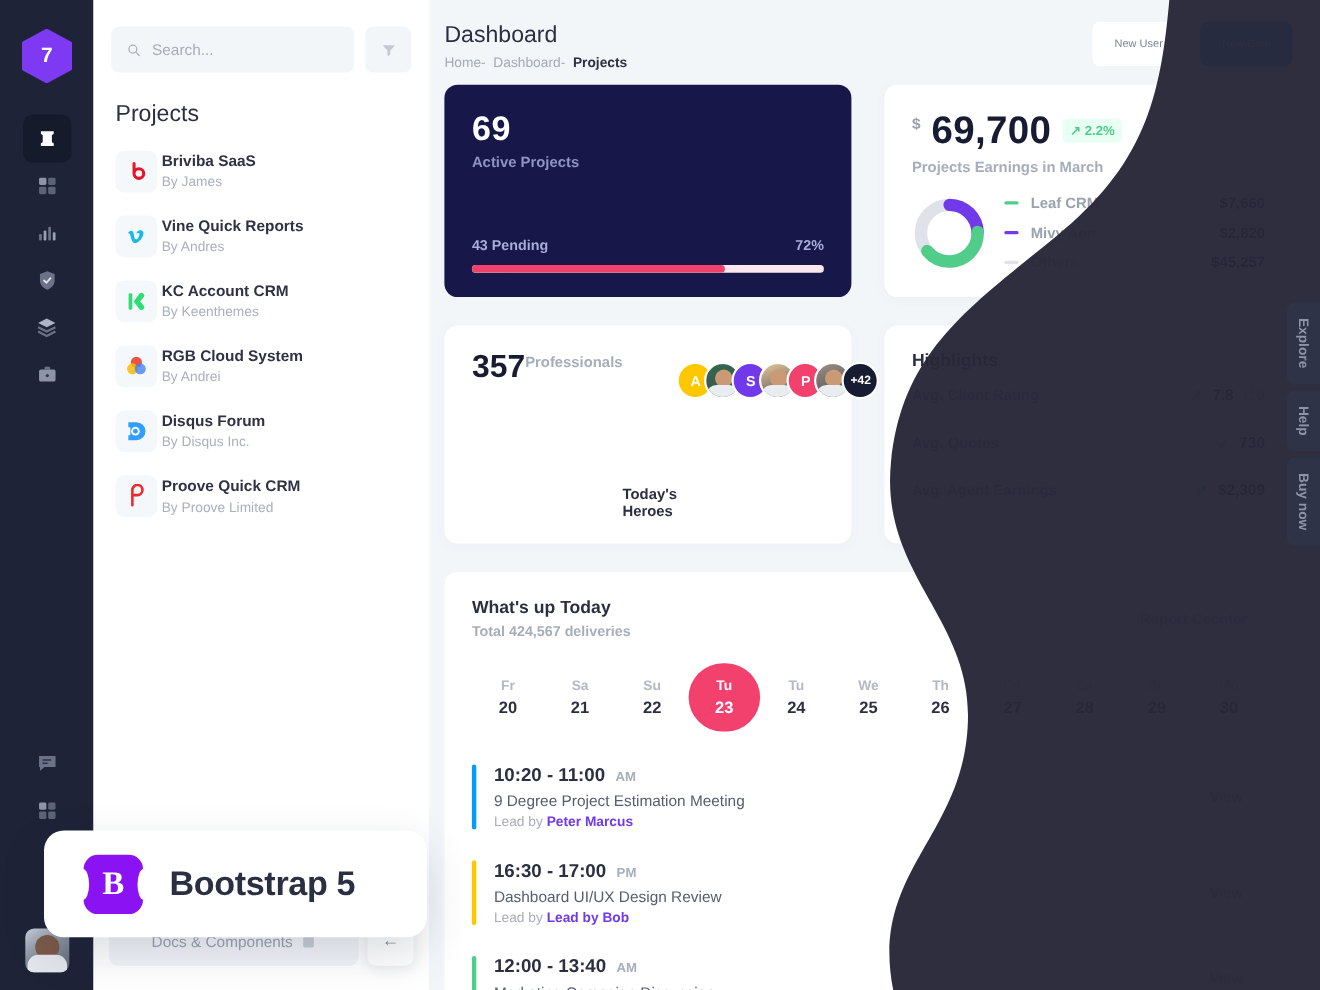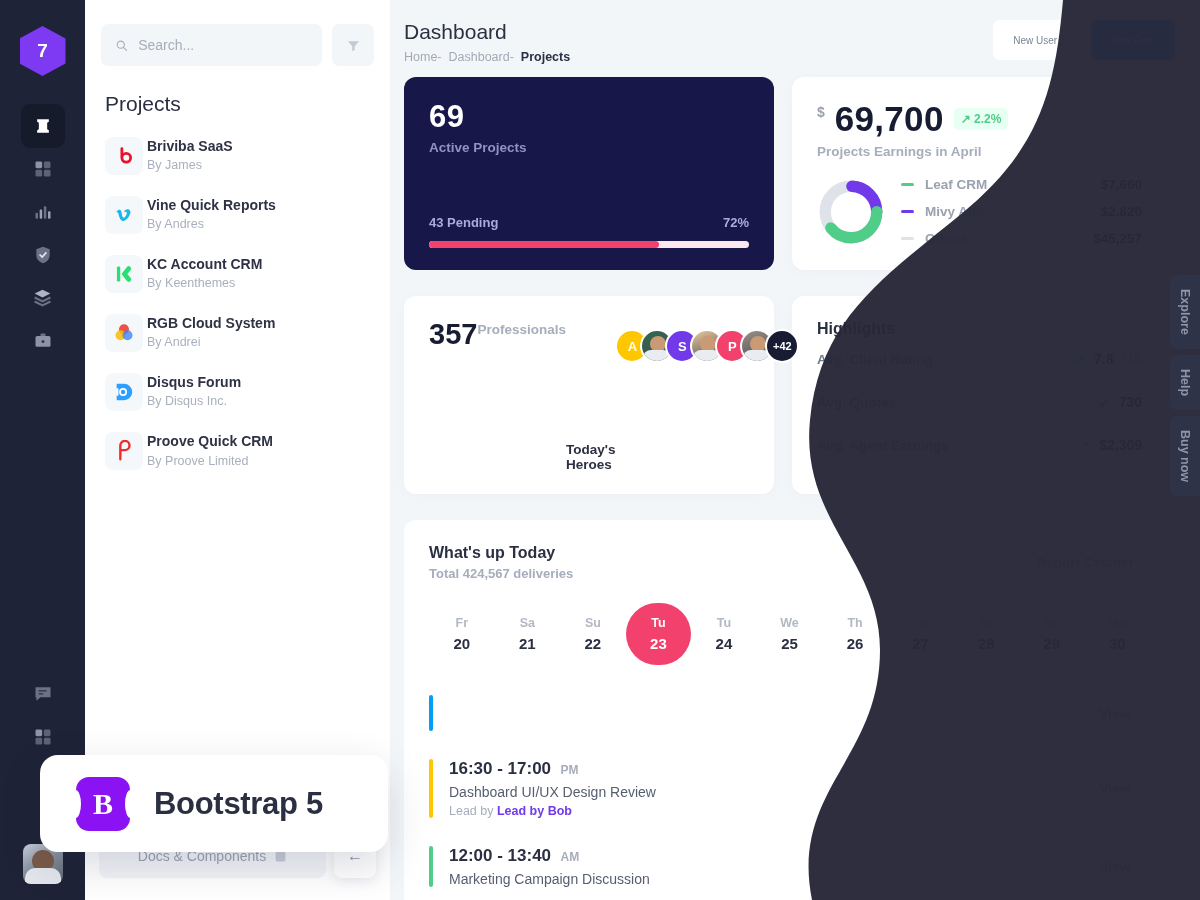--- a/index.html
+++ b/index.html
@@ -104,21 +104,21 @@
   .crumb.current { color: #2b2f42; font-weight: bold; }
   .topbar-actions { margin-left: auto; display: flex; gap: 14px; }
   .btn {
     height: 40px; padding: 0 20px; border-radius: 7px; border: none;
     font-family: "Liberation Sans", sans-serif; font-size: 10px; font-weight: normal;
     display: flex; align-items: center; justify-content: center;
   }
   .btn-light { background: #fff; color: #7b8495; }
   .btn-primary { background: #0f9ef3; color: #fff; }
 
-  .grid { padding: 13px 25px 0 14px; display: flex; gap: 18px; align-items: center; }
+  .grid { padding: 13px 25px 0 14px; display: flex; gap: 30px; align-items: center; }
   .col { display: flex; flex-direction: column; gap: 26px; }
   .col-a { width: 370px; }
   .col-b { width: 375px; }
 
   .card { background: #fff; border-radius: 12px; box-shadow: 0 2px 10px rgba(60,70,100,.04); }
 
   
   .card-dark {
     background: #17174a; border-radius: 12px; height: 193px;
     padding: 22px 25px; display: flex; flex-direction: column;
@@ -493,21 +493,21 @@
       </div>
 
       <div class="col col-b">
 
         <div class="card card-earn">
           <div class="earn-top">
             <span class="earn-cur">$</span>
             <span class="earn-val">69,700</span>
             <span class="earn-badge">↗ 2.2%</span>
           </div>
-          <div class="earn-sub">Projects Earnings in April</div>
+          <div class="earn-sub">Projects Earnings in March</div>
           <div class="earn-body">
             <svg width="68" height="68" viewBox="0 0 42 42">
               <circle cx="21" cy="21" r="15.9" fill="none" stroke="#dfe2e9" stroke-width="7"></circle>
               <circle cx="21" cy="21" r="15.9" fill="none" stroke="#7239ea" stroke-width="7" stroke-dasharray="24 76" stroke-dashoffset="25" stroke-linecap="round"></circle>
               <circle cx="21" cy="21" r="15.9" fill="none" stroke="#50cd89" stroke-width="7" stroke-dasharray="40 60" stroke-dashoffset="1" stroke-linecap="round"></circle>
             </svg>
             <div class="legend">
               <div class="legend-row">
                 <span class="legend-dash" style="background:#50cd89"></span>
                 <span class="legend-label">Leaf CRM</span>
@@ -610,20 +610,30 @@
           </div>
           <div class="day">
             <div class="day-dow">Mo</div>
             <div class="day-num">30</div>
           </div>
         </div>
 
       <div class="events">
         <div class="event">
           <div class="event-bar" style="background:#009ef7"></div>
+          <div>
+            <div>
+              <span class="event-time">10:20 - 11:00</span>
+              <span class="event-ampm">AM</span>
+            </div>
+            <div class="event-title">9 Degree Project Estimation Meeting</div>
+            <div class="event-lead">
+              <span>Lead by </span><b>Peter Marcus</b>
+            </div>
+          </div>
           <button class="view-btn">View</button>
         </div>
 
         <div class="event">
           <div class="event-bar" style="background:#ffc700"></div>
           <div>
             <div>
               <span class="event-time">16:30 - 17:00</span>
               <span class="event-ampm">PM</span>
             </div>

